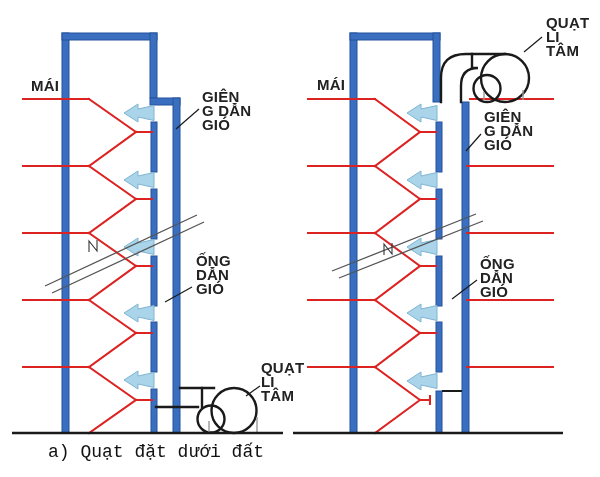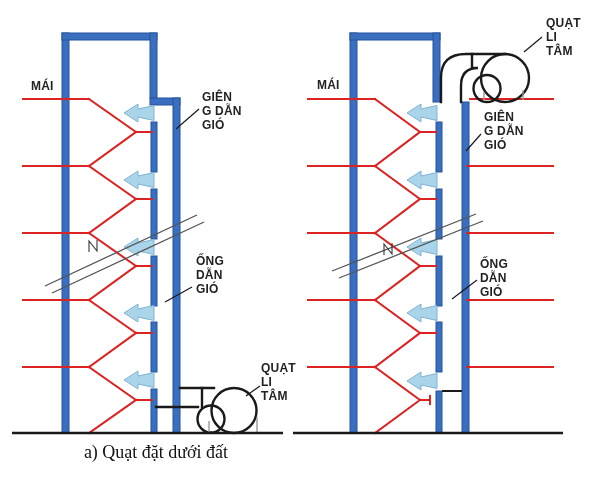--- a/index.html
+++ b/index.html
@@ -9,23 +9,23 @@
   .wall{fill:var(--c-wall,#3a6fc0);stroke:var(--c-wall-edge,#24539e);stroke-width:1;}
   .redline{stroke:var(--c-red,#dd2222);stroke-width:2;fill:none;stroke-linecap:square;}
   .blackline{stroke:var(--c-black,#1a1a1a);stroke-width:2.4;fill:none;stroke-linecap:square;}
   .thinblack{stroke:var(--c-black,#1a1a1a);stroke-width:2;fill:none;}
   .groundline{stroke:var(--c-black,#1a1a1a);stroke-width:2.6;fill:none;}
   .grayline{stroke:var(--c-gray,#999999);stroke-width:1.4;fill:none;}
   .breakline{stroke:var(--c-gray-dark,#555555);stroke-width:1.3;fill:none;}
   .breakmark{stroke:#333;stroke-width:1.1;fill:none;}
   .leader{stroke:var(--c-black,#1a1a1a);stroke-width:1.2;fill:none;}
   .arrow{fill:var(--c-arrow,#a9d4e9);stroke:var(--c-arrow-edge,#7fb4d2);stroke-width:1;}
-  .lbl{position:absolute;font-size:12px;line-height:14px;font-weight:600;
+  .lbl{position:absolute;font-size:15px;line-height:14px;font-weight:600;
        color:var(--c-label,#222);letter-spacing:.2px;white-space:nowrap;}
-  .caption{position:absolute;font-family:Liberation Serif, serif;font-size:18px;
+  .caption{position:absolute;font-family:Liberation Mono, monospace;font-size:18px;
        color:#111;transform:translateX(-50%);white-space:nowrap;}
 </style>
 </head>
 <body>
 
 <div class="canvas">
 
   <svg width="600" height="477" viewBox="0 0 600 477">
     <defs>
       <path id="arrow" class="arrow" d="M0,10 L14,1 V6 L30,2.5 V17.5 L14,14 V19 Z"></path>

